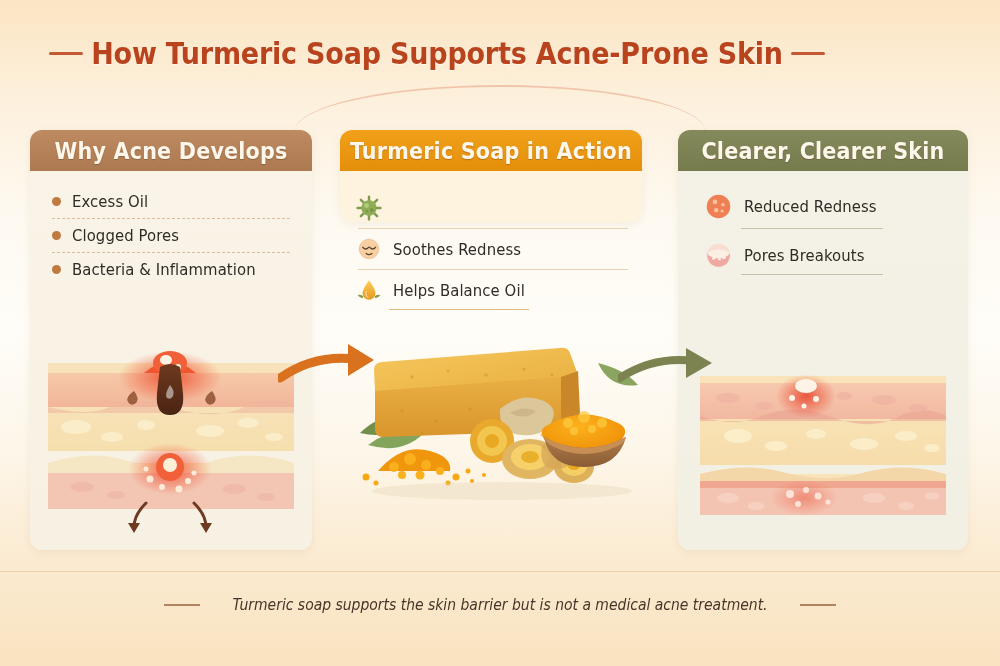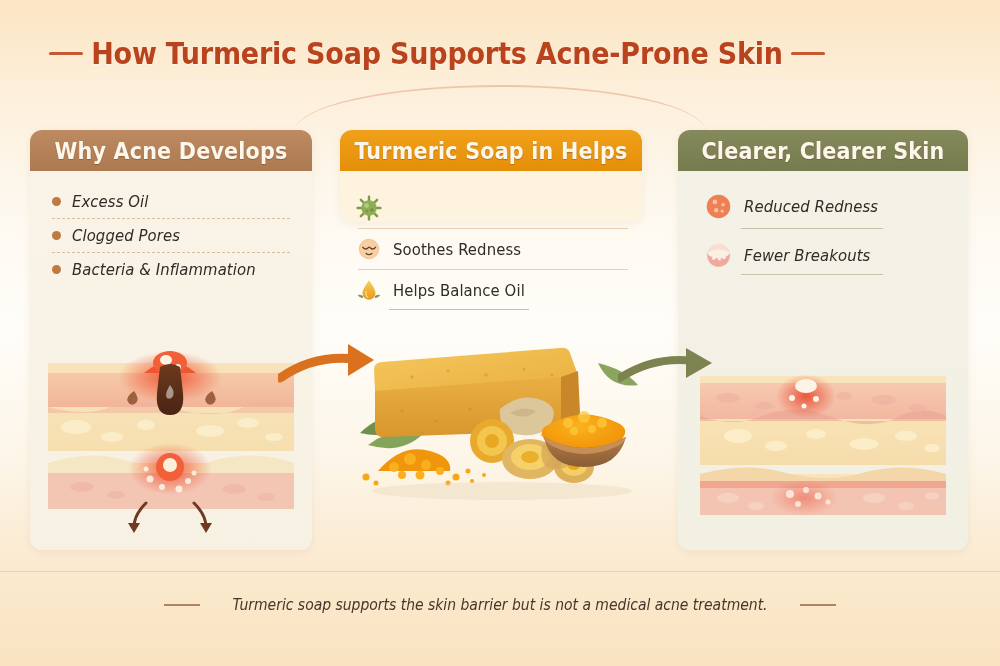--- a/index.html
+++ b/index.html
@@ -34,21 +34,21 @@
   .panel{
     position:absolute; border-radius:12px; overflow:hidden;
     box-shadow:0 2px 8px rgba(150,110,70,.10);
   }
   .panel-head{
     height:41px; display:flex; align-items:center; justify-content:center;
     font-family:"DejaVu Sans Condensed","Liberation Sans", sans-serif;
     font-size:23px; font-weight:bold; color:#fdf6ea; letter-spacing:.2px;
     text-shadow:0 1px 1px rgba(80,50,20,.35);
   }
-  .panel-body{ position:relative;font-style:italic; }
+  .panel-body{ position:relative; }
 
   #panel-left  { left:30px;  top:130px; width:282px; height:420px; }
   #panel-left  .panel-head{ background:linear-gradient(180deg,#bd8a61,#ac7950); }
   #panel-left  .panel-body{ height:379px; background:linear-gradient(180deg,#faf4e8,#f7f1e4); }
 
   #panel-mid   { left:340px; top:130px; width:302px; height:92px; }
   #panel-mid   .panel-head{ background:linear-gradient(180deg,#f0a01a,#e58f09); }
   #panel-mid   .panel-body{ height:51px; background:linear-gradient(180deg,#fdf3df,#fdf3df); }
 
   #panel-right { left:678px; top:130px; width:290px; height:420px; }
@@ -214,21 +214,21 @@
         <path d="M152 152 q12 12 12 24"></path>
       </g>
       <path d="M92 182 l-6 -10 h12 z" fill="#6e3a22"></path>
       <path d="M164 182 l-6 -10 h12 z" fill="#6e3a22"></path>
     </svg>
 
   </div>
 </div>
 
 <div class="panel" id="panel-mid">
-  <div class="panel-head">Turmeric Soap in Helps</div>
+  <div class="panel-head">Turmeric Soap in Action</div>
   <div class="panel-body"></div>
 </div>
 
 <div class="mid-list">
   <div class="row">
     <svg class="ico" viewBox="0 0 32 32">
       <g stroke="#7f9a4c" stroke-width="3" stroke-linecap="round">
         <path d="M16 2 v5"></path>
           <path d="M16 25 v5"></path>
           <path d="M2 16 h5"></path>
@@ -388,21 +388,21 @@
         <svg class="ico-r" viewBox="0 0 32 32">
           <circle cx="16" cy="16" r="13" fill="#f7ded0"></circle>
           <path d="M3.4 14 q12.6 -8 25.2 0 q0 8 -5 12 q-8 5 -15 0 q-5 -4 -5.2 -12 z" fill="#f0a9a0"></path>
           <path d="M3.6 13 q12.4 -7 24.8 0 q-1 3 -4 4 q-8 4 -17 0 q-3 -1 -3.8 -4 z" fill="#fbeee3"></path>
           <g fill="#fdf3ec" opacity=".95">
             <ellipse cx="11" cy="19" rx="2.4" ry="1.4" transform="rotate(-20 11 19)"></ellipse>
             <ellipse cx="17" cy="20" rx="2" ry="1.2" transform="rotate(10 17 20)"></ellipse>
             <ellipse cx="22" cy="18.5" rx="2.2" ry="1.3" transform="rotate(-15 22 18.5)"></ellipse>
           </g>
         </svg>
-        <span class="label">Fewer Breakouts</span>
+        <span class="label">Pores Breakouts</span>
         <span class="uline" style="left:41px; width:142px;"></span>
       </div>
     </div>
 
     <svg class="illus" id="illus-right" viewBox="0 0 258 160">
       <defs>
         <linearGradient id="cepi" x1="0" y1="0" x2="0" y2="1">
           <stop offset="0" stop-color="#f6c9ae"></stop>
             <stop offset="1" stop-color="#f2b7a0"></stop>
         </linearGradient>

